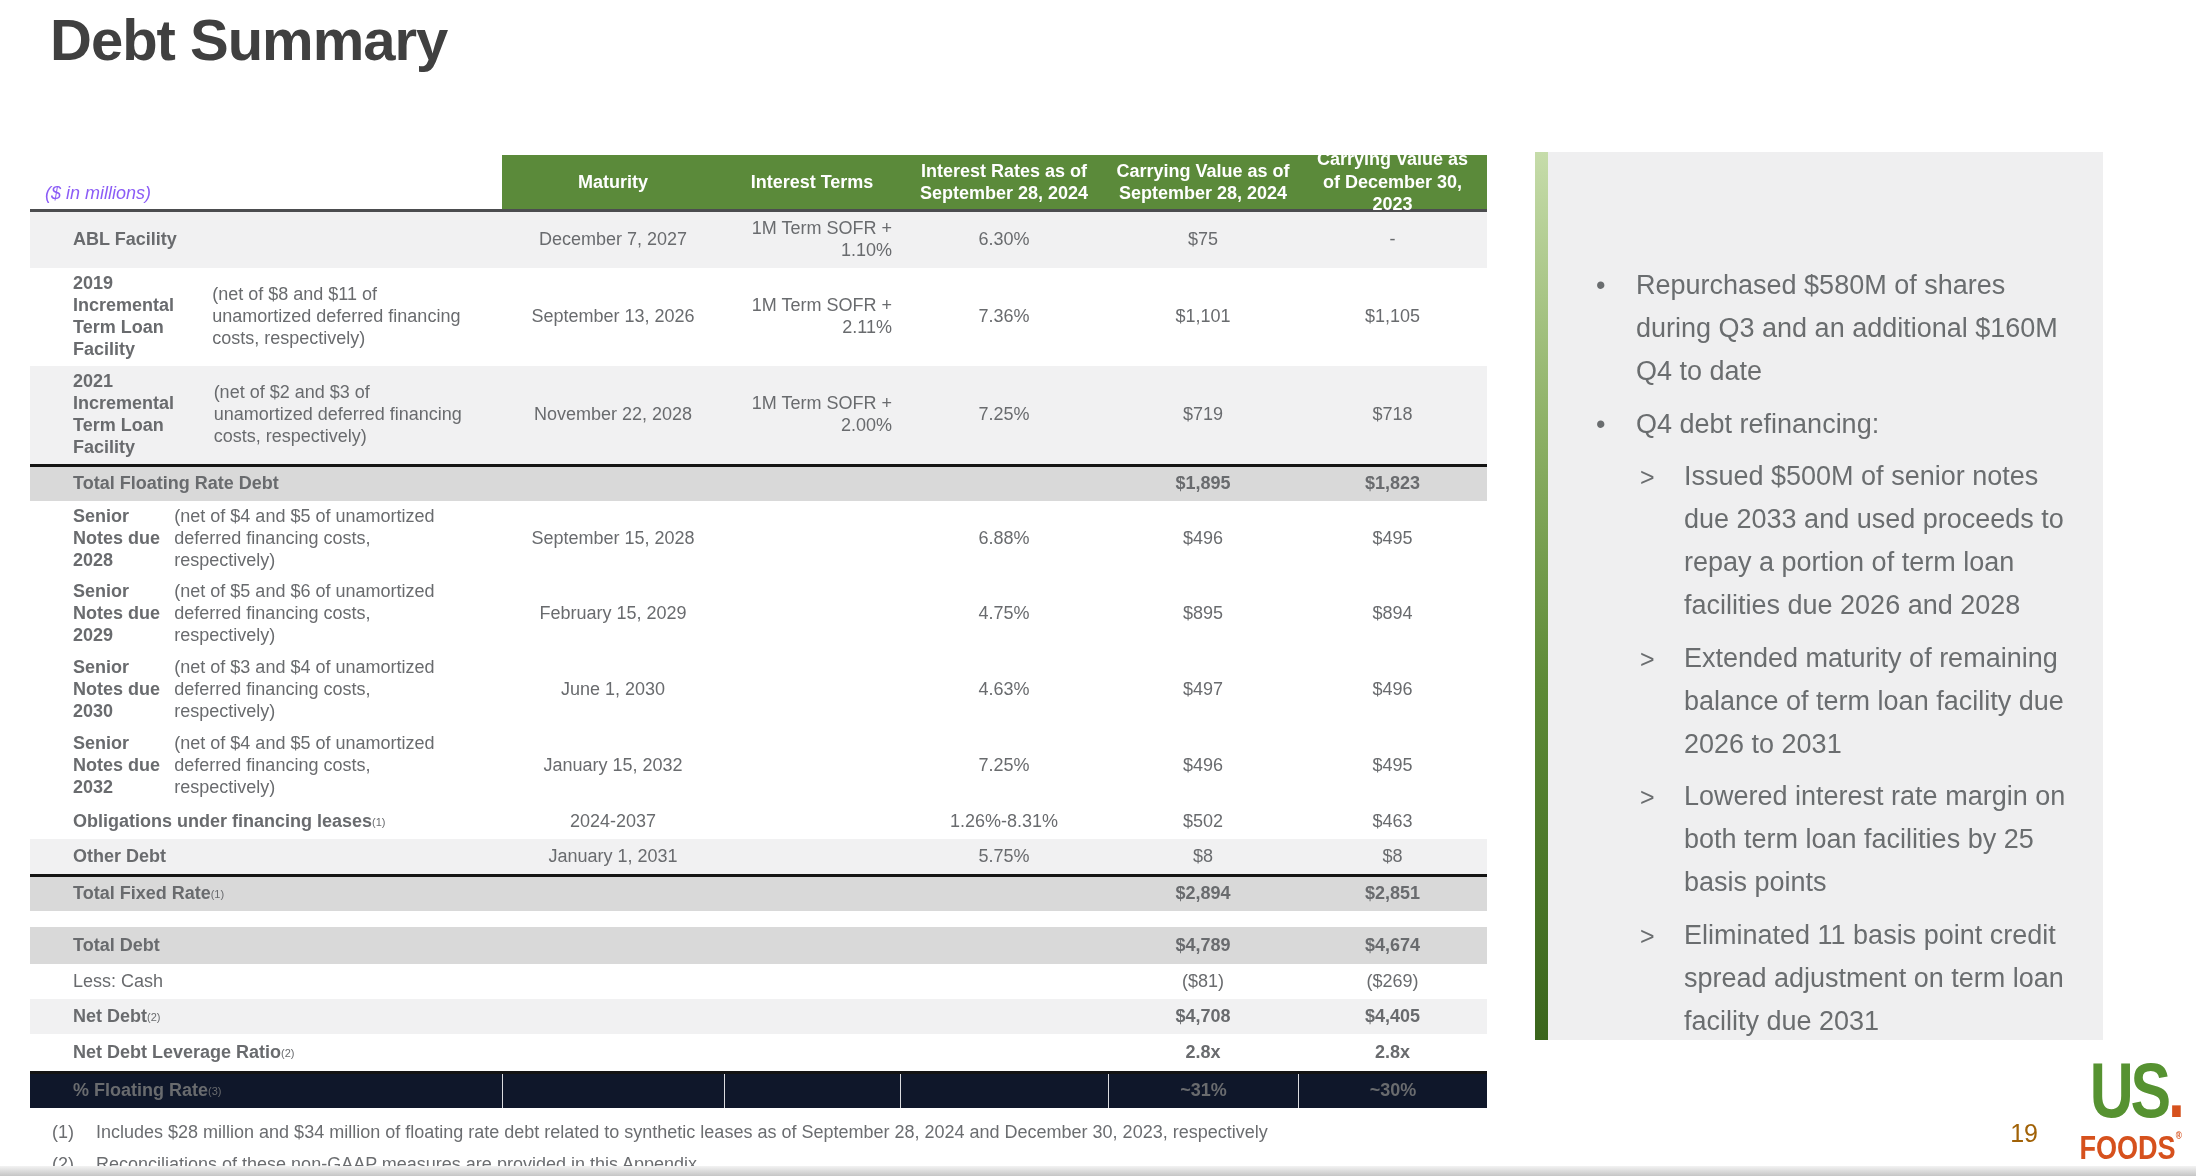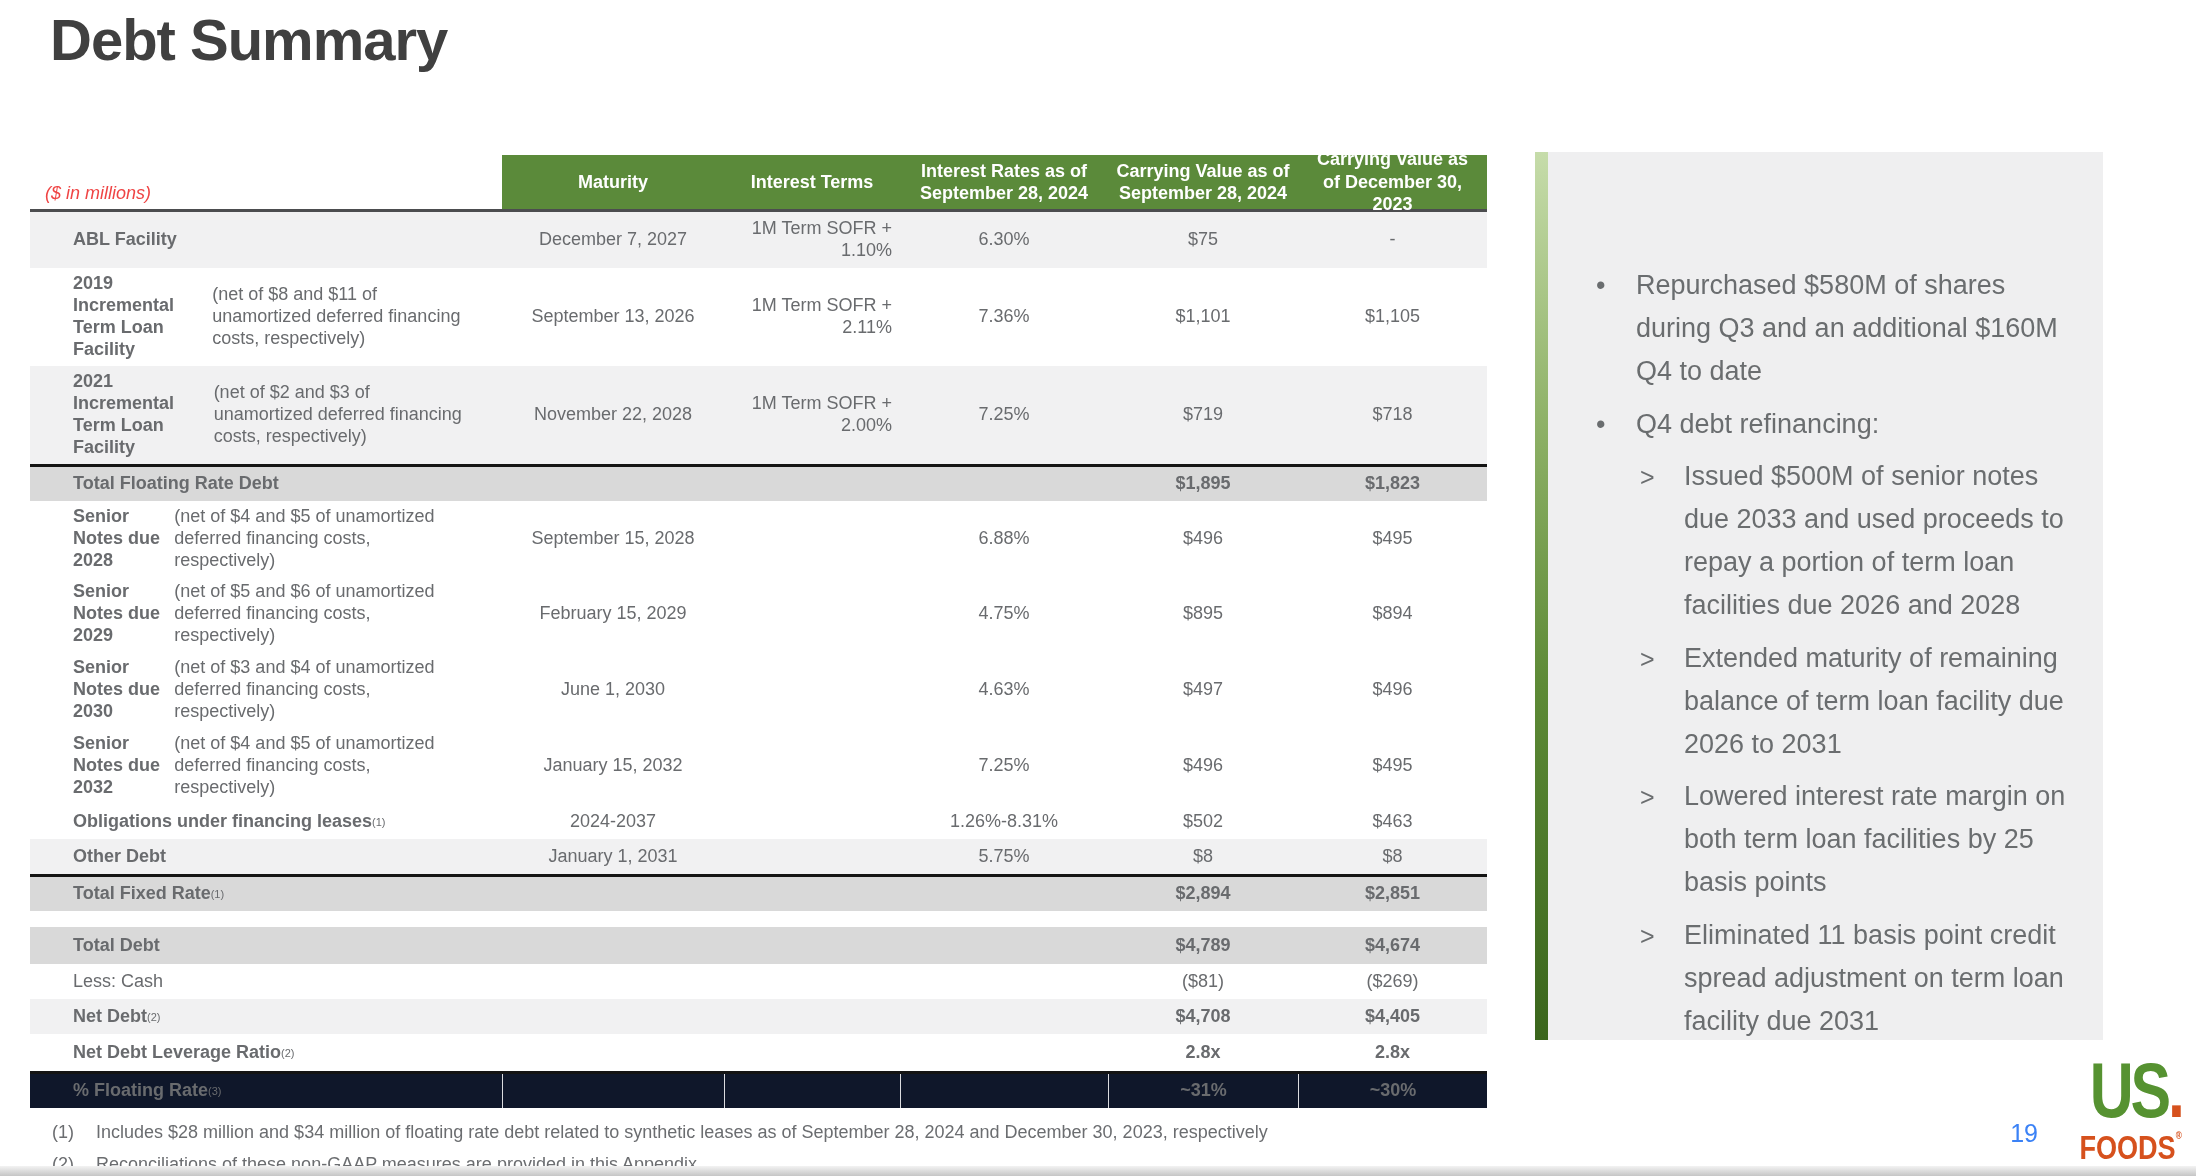--- a/index.html
+++ b/index.html
@@ -19,21 +19,21 @@
   .c.lbl   { width:472px; justify-content:flex-start; text-align:left; padding-left:15px; padding-right:30px; }
   .c.mat   { width:222px; }
   .c.terms { width:176px;text-align:right; }
   .c.rate  { width:208px; }
   .c.cv1   { width:190px; }
   .c.cv2   { width:189px; }
 
   .thead { height:57px; border-bottom:3px solid #4c4d4f; }
   .thead .ghead { background:#5b8a3a; color:#ffffff; font-weight:bold; font-size:18px; line-height:1.25; }
   .thead .head-lbl { align-items:flex-end; padding-bottom:4px; }
-  .units { font-style:italic; color:#ef4444; font-size:18px; font-weight:normal; }
+  .units { font-style:italic; color:#8b5cf6; font-size:18px; font-weight:normal; }
 
   .h56{min-height:56px} .h78{min-height:78px} .h61{min-height:61px}
   .h35{min-height:35px} .h37{min-height:37px} .h16{height:16px}
   .shade { background:#f1f1f2; }
   .total { background:#d9d9d9; }
   .green { background:#0f172a; }
   .green .c { border-left:1px solid rgba(255,255,255,0.85); }
   .green .c:first-child { border-left:none; }
   .bt { border-top:3px solid #141414; }
   .lbl .lb { font-weight:bold;margin-left:28px; }
@@ -52,21 +52,21 @@
   .greenbar { flex:none; width:13px;
               background:linear-gradient(to bottom, #c6dcaa 0%, #8fb268 30%, #5d8a36 60%, #3a651c 100%); }
   .panel { flex:1; background:#efeff0; padding:112px 22px 0 48px; }
   .b { display:flex; font-size:27px; color:#6a6d6f; line-height:1.6; margin-bottom:9px; }
   .b .mk { flex:none; width:40px; }
   .b.sb { margin-left:44px; }
   .b.sb .mk { width:44px; font-size:25px; padding-top:2px; }
   .b .bt-text { flex:1; }
 
   
-  .pagenum { position:absolute; right:158px; bottom:28px; font-size:25px; color:#3b82f6; }
+  .pagenum { position:absolute; right:158px; bottom:28px; font-size:25px; color:#a16207; }
   .logo { position:absolute; right:14px; bottom:12px; text-align:right; line-height:1; }
   .logo-us { font-size:78px; font-weight:bold; color:#569231; letter-spacing:-4px;
              transform:scaleX(0.78); transform-origin:right center; }
   .logo-us .dot { color:#d6511d; }
   .logo-foods { font-size:33px; font-weight:bold; color:#d6511d; letter-spacing:0px;
                 transform:scaleX(0.82); transform-origin:right center; margin-top:2px; }
   .logo-foods .reg { font-size:10px; vertical-align:top; }
   .bottombar { position:absolute; left:0; bottom:0; width:100%; height:10px;
                background:linear-gradient(to bottom,#f3f3f3,#c6c6c6); }
 </style>

